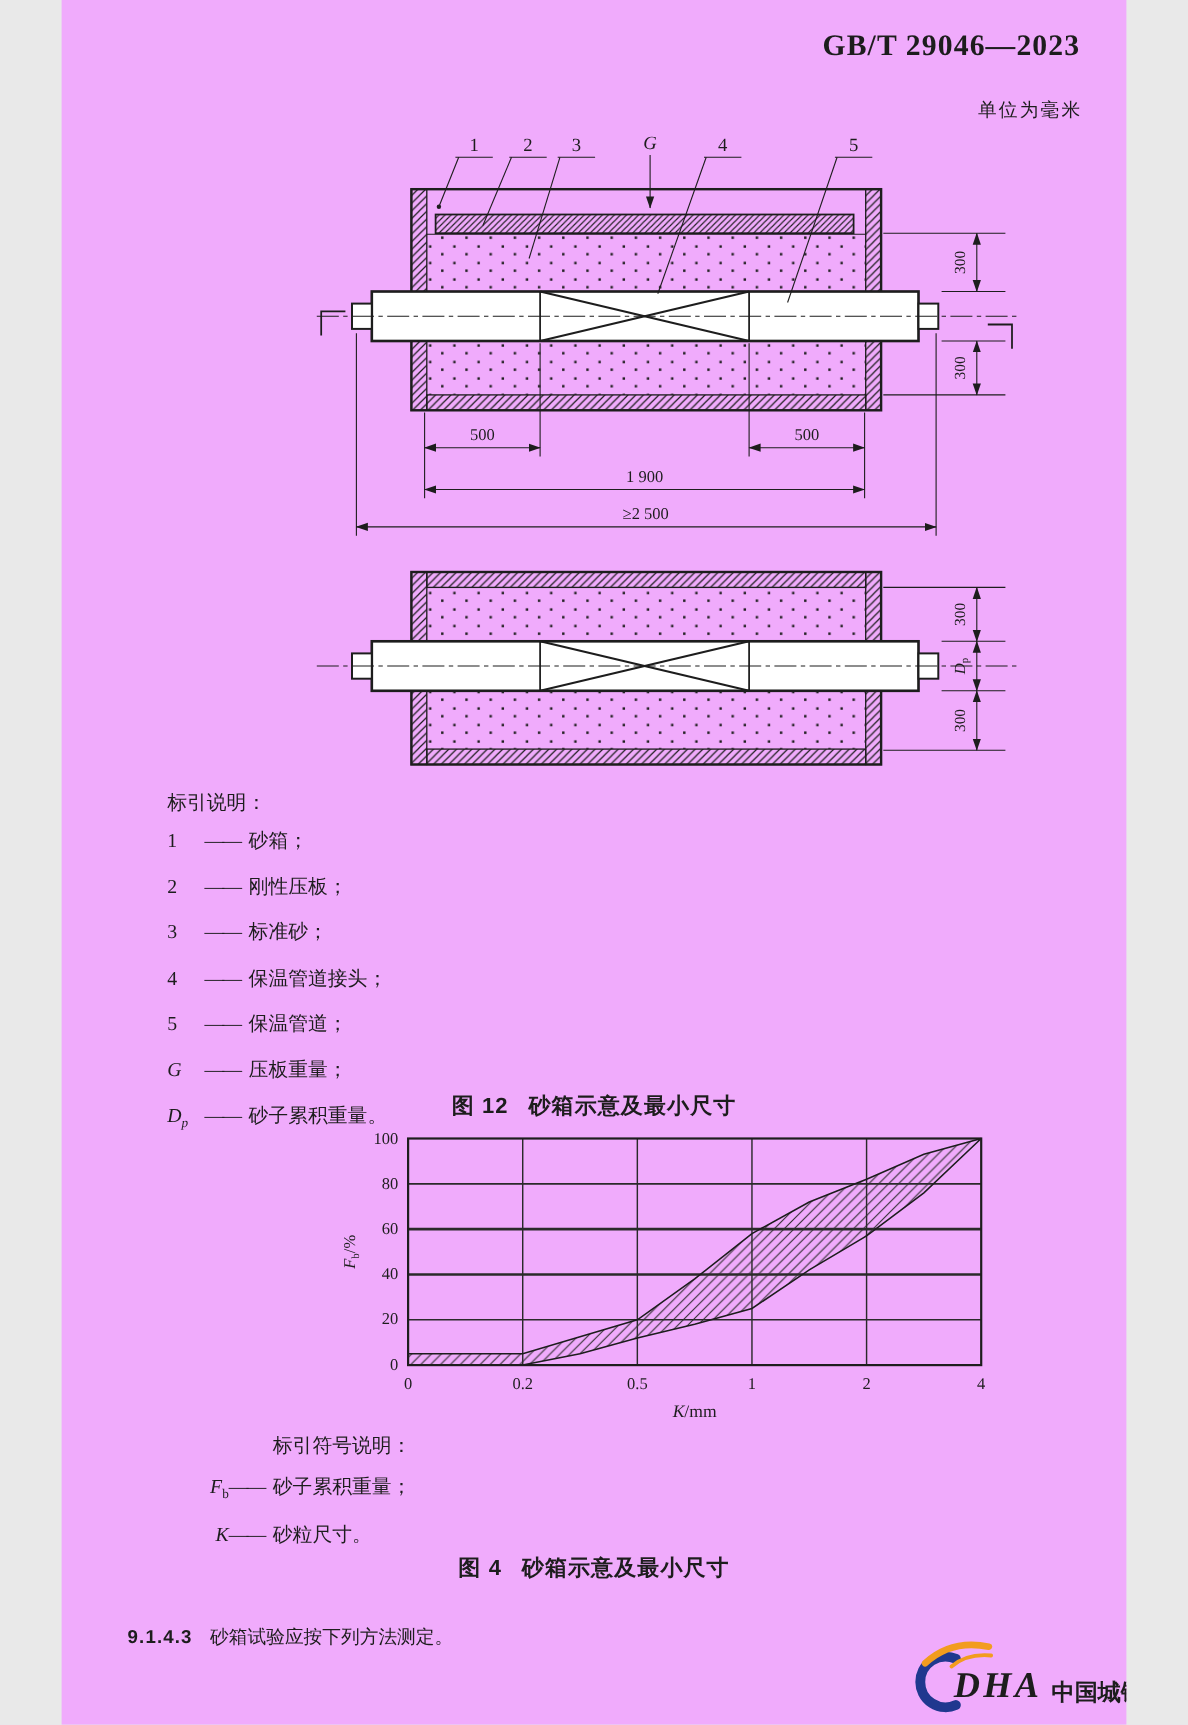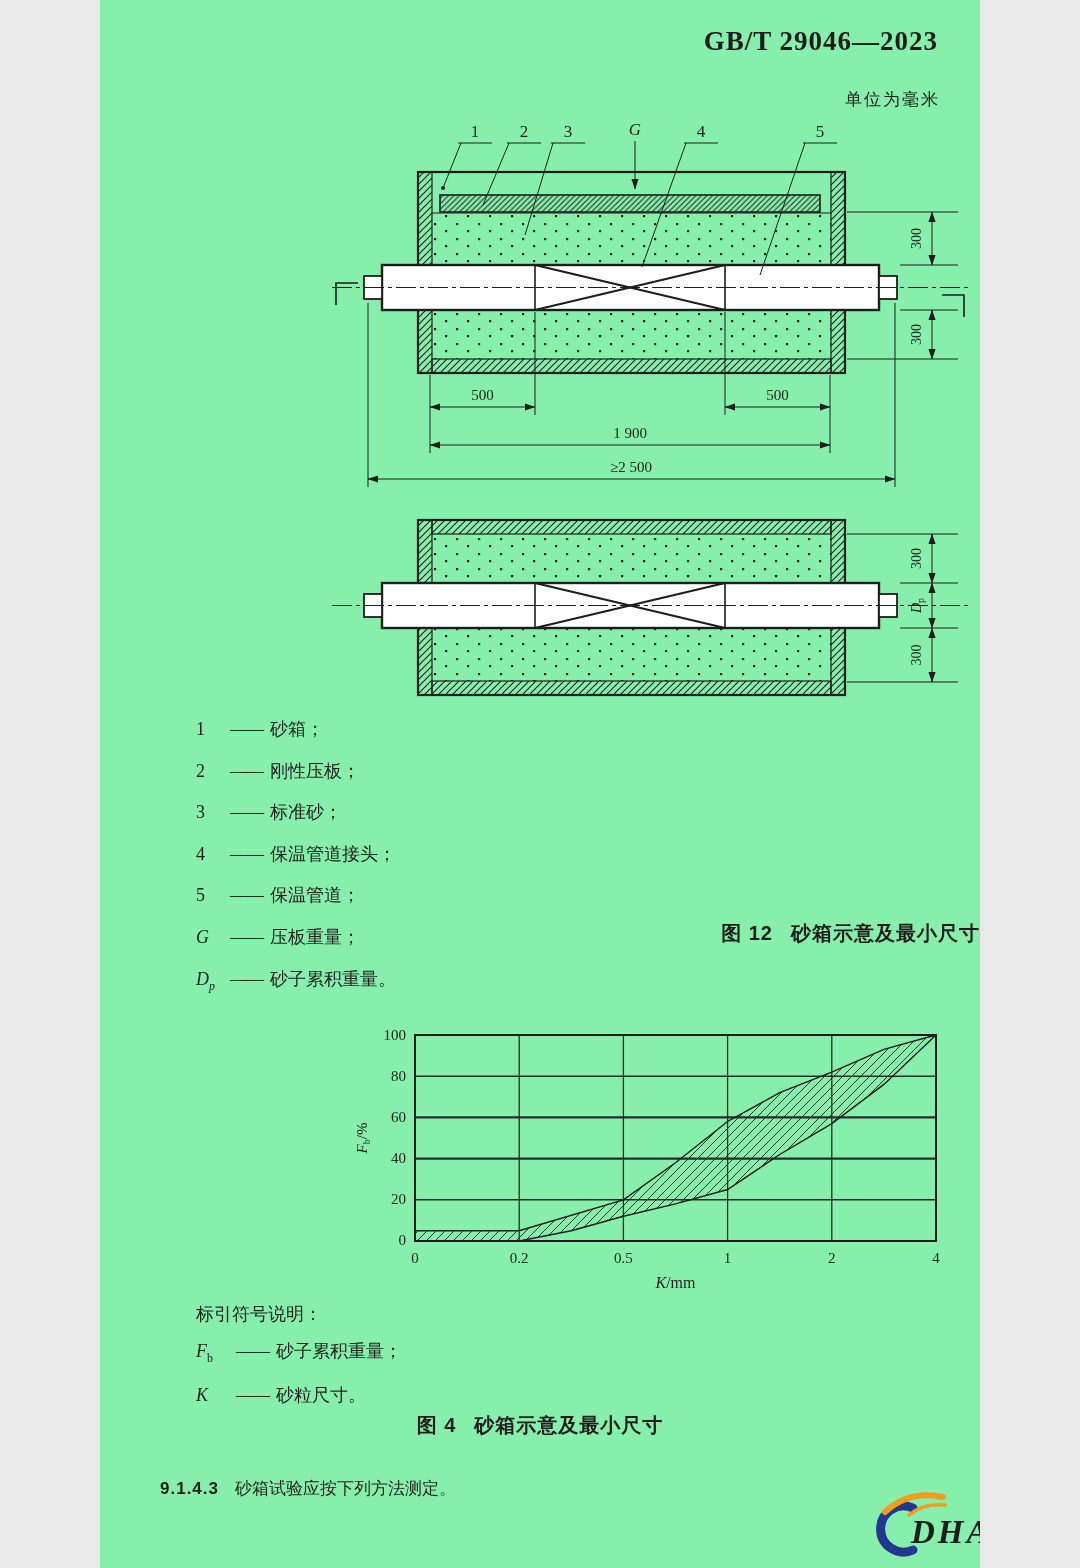--- a/index.html
+++ b/index.html
@@ -1,37 +1,37 @@
 <!DOCTYPE html>
 <html lang="zh"><head>
 <meta charset="utf-8">
 <style>
   html,body{margin:0;padding:0;background:#e9e9e9;}
-  .page{position:relative;width:880px;height:1568px;background:#86efac;margin:0 auto;
+  .page{position:relative;width:968px;height:1568px;background:#f0abfc;margin:0 auto;
         font-family:"Liberation Serif", serif;color:#1d1d1d;overflow:hidden;}
   .abs{position:absolute;}
   .hdr-code{top:26px;right:42px;font-size:27px;font-weight:bold;letter-spacing:1px;}
   .unit-note{top:88px;right:40px;font-size:17px;letter-spacing:2px;margin-left:32px;}
   svg{display:block;}
   svg text{font-family:"Liberation Serif", serif;fill:#1d1d1d;}
   .legend{left:96px;top:712px;font-size:18px;line-height:35px;}
   .legend .row{display:flex;align-items:baseline;}
   .legend .sym{display:inline-block;min-width:34px;}
   .legend .row.it .sym{font-style:italic;}
   .legend .sym sub{font-size:12px;}
   .legend .dash{margin-right:8px;letter-spacing:-2px;}
-  .symlegend{left:96px;top:1296px;font-size:18px;line-height:37px;}
+  .symlegend{left:112px;top:1296px;font-size:18px;line-height:37px;text-align:right;}
   .symlegend .row{display:flex;align-items:baseline;}
   .symlegend .sym{display:inline-block;min-width:40px;font-style:italic;}
   .symlegend .sym sub{font-size:12px;font-style:normal;}
   .symlegend .dash{margin-right:8px;letter-spacing:-2px;}
   .cap{left:0;width:100%;text-align:center;font-family:"Liberation Sans", sans-serif;
        font-weight:bold;font-size:20px;letter-spacing:1px;}
   .cap .gap{display:inline-block;width:18px;}
-  .cap12{top:920px;text-align:right;} .cap13{top:1412px;}
+  .cap12{top:992px;} .cap13{top:1412px;}
   .clause{left:60px;top:1477px;font-size:17px;}
   .clause .num{font-family:"Liberation Sans", sans-serif;font-weight:bold;margin-right:16px;letter-spacing:1px;}
 </style>
 </head>
 <body>
 
 <div class="page">
 
   <div class="abs hdr-code">GB/T 29046—2023</div>
   <div class="abs unit-note">单位为毫米</div>
@@ -156,20 +156,21 @@
       <line x1="612" y1="123" x2="612" y2="177" marker-start="url(#arr)" marker-end="url(#arr)"></line>
     </g>
     <g font-size="14" text-anchor="middle">
       <text transform="rotate(-90 601 53.5)" x="601" y="53.5">300</text>
       <text transform="rotate(-90 601 100.5)" x="601" y="100.5"><tspan font-style="italic">D</tspan><tspan dy="3" font-size="10">p</tspan></text>
       <text transform="rotate(-90 601 150)" x="601" y="150">300</text>
     </g>
   </svg>
 
   <div class="abs legend">
+    <div>标引说明：</div>
     <div class="row">
         <span class="sym"><span>1</span><sub></sub></span>
         <span class="dash">——</span>
         <span>砂箱；</span>
       </div>
     <div class="row">
         <span class="sym"><span>2</span><sub></sub></span>
         <span class="dash">——</span>
         <span>刚性压板；</span>
       </div>

